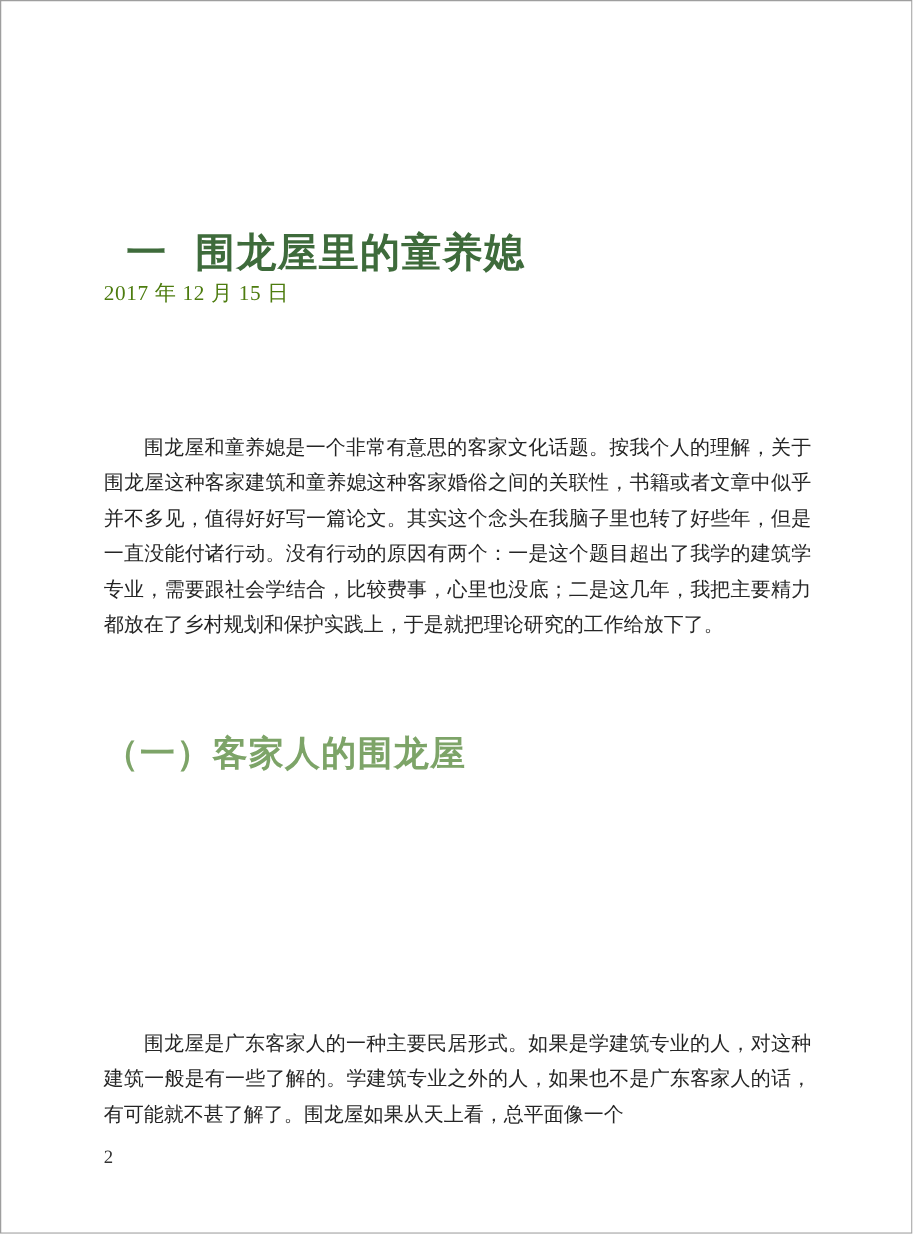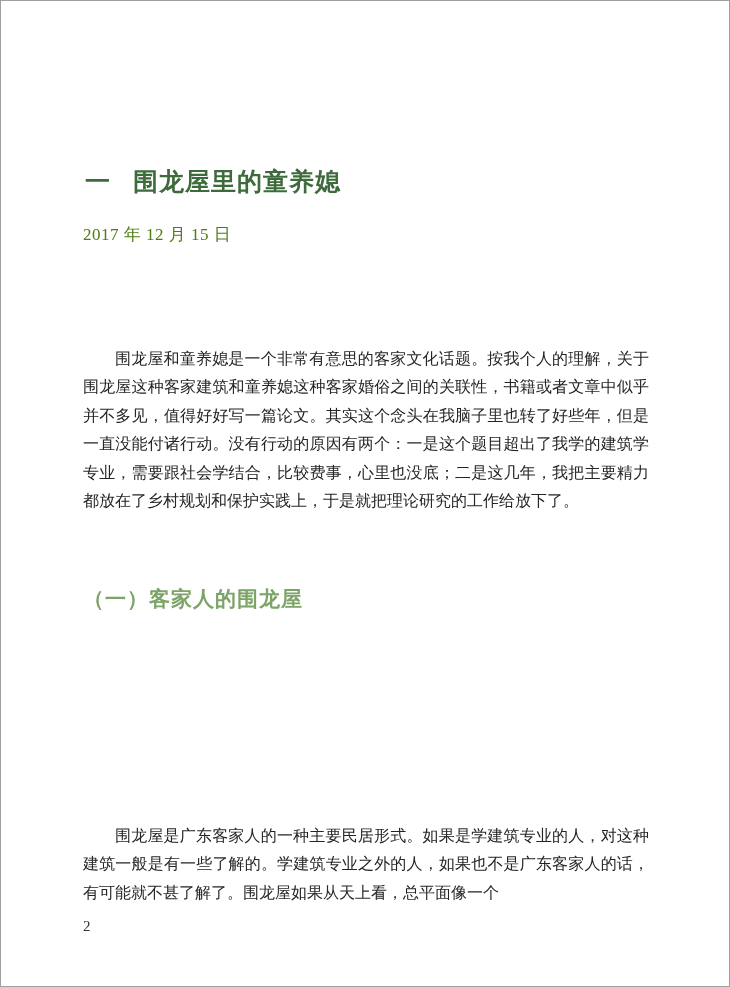--- a/index.html
+++ b/index.html
@@ -14,22 +14,22 @@
     box-sizing: border-box;
     background: #ffffff;
     border: 1px solid #9e9e9e;
     overflow: hidden;
     font-family: "Liberation Serif", "DejaVu Serif", serif;
   }
   .chapter-title {
     position: absolute;
     left: 84px;
     top: 166px;
-    margin: 0;
-    font-size: 25px;
+    margin: 16px;
+    font-size: 32px;
     line-height: 1.2;
     font-weight: bold;
     color: #3e6b3b;
     letter-spacing: 1px;
     white-space: nowrap;
   }
   .chapter-number {
     display: inline-block;
     margin-right: 22px;
   }
@@ -55,21 +55,21 @@
     text-indent: 2em;
   }
   .par-intro   { top: 344px; }
   .par-section-1 { top: 621px; }
   .par-section-2 { top: 821px; }
   .section-heading {
     position: absolute;
     left: 82px;
     top: 585px;
     margin: 0;
-    font-size: 21px;
+    font-size: 28px;
     line-height: 1.2;
     font-weight: bold;
     color: #7da468;
     font-family: "Liberation Sans", "DejaVu Sans", sans-serif;
     letter-spacing: 1px;
     white-space: nowrap;
   }
   .page-number {
     position: absolute;
     left: 82px;

